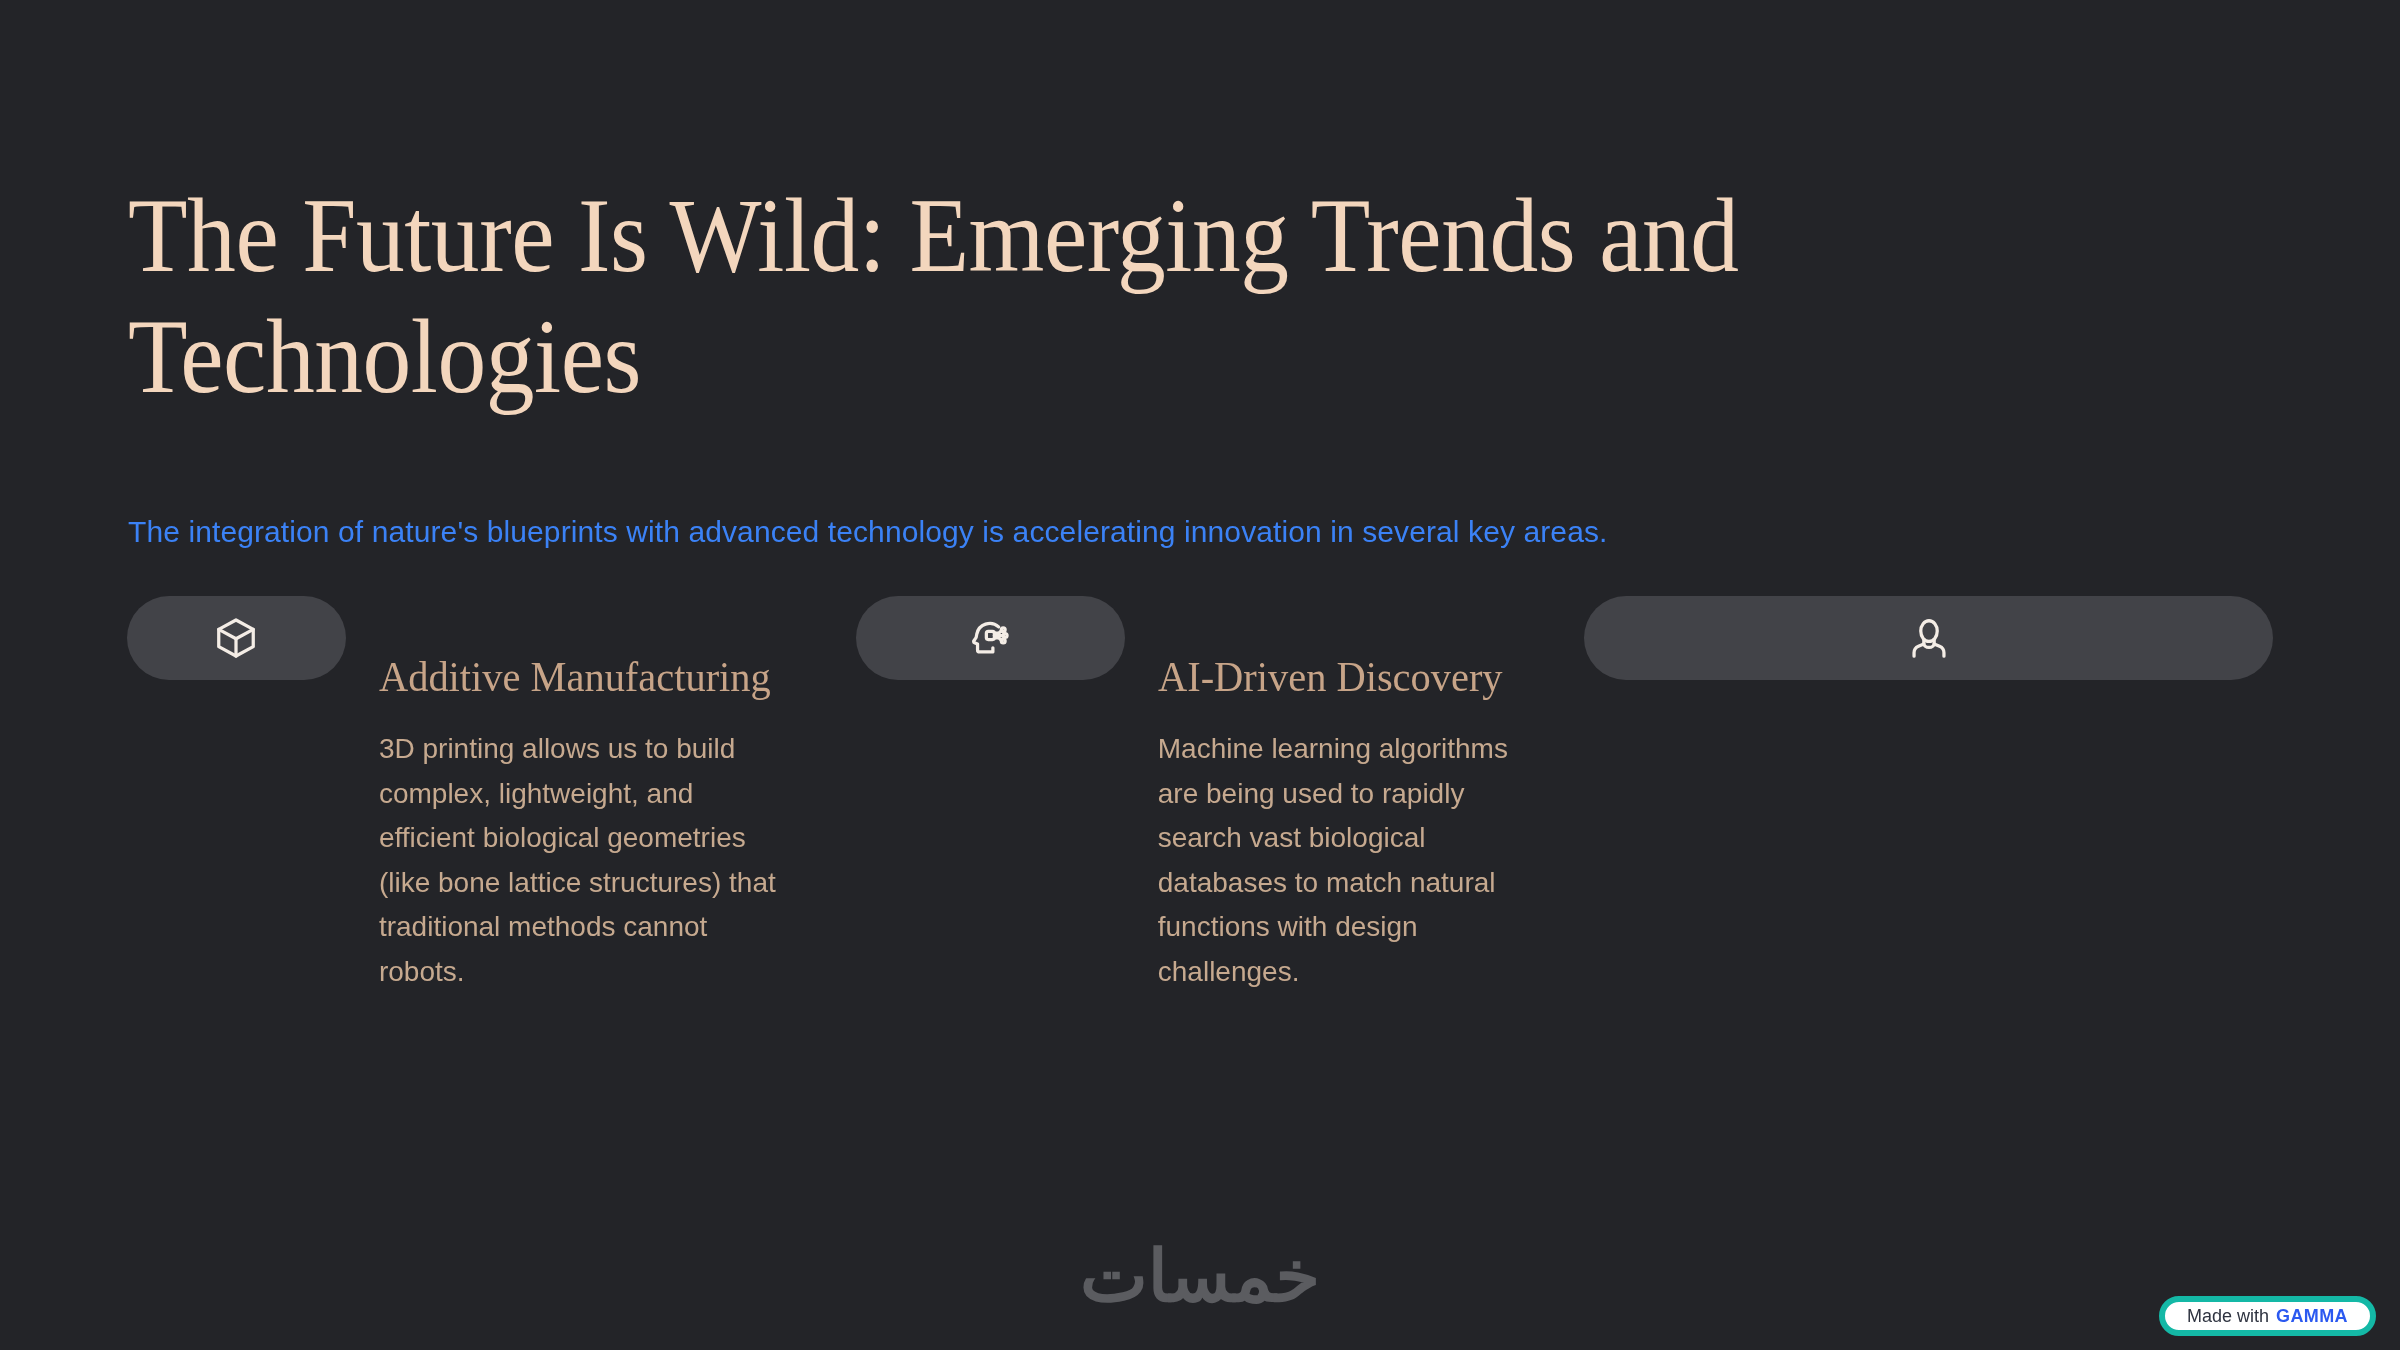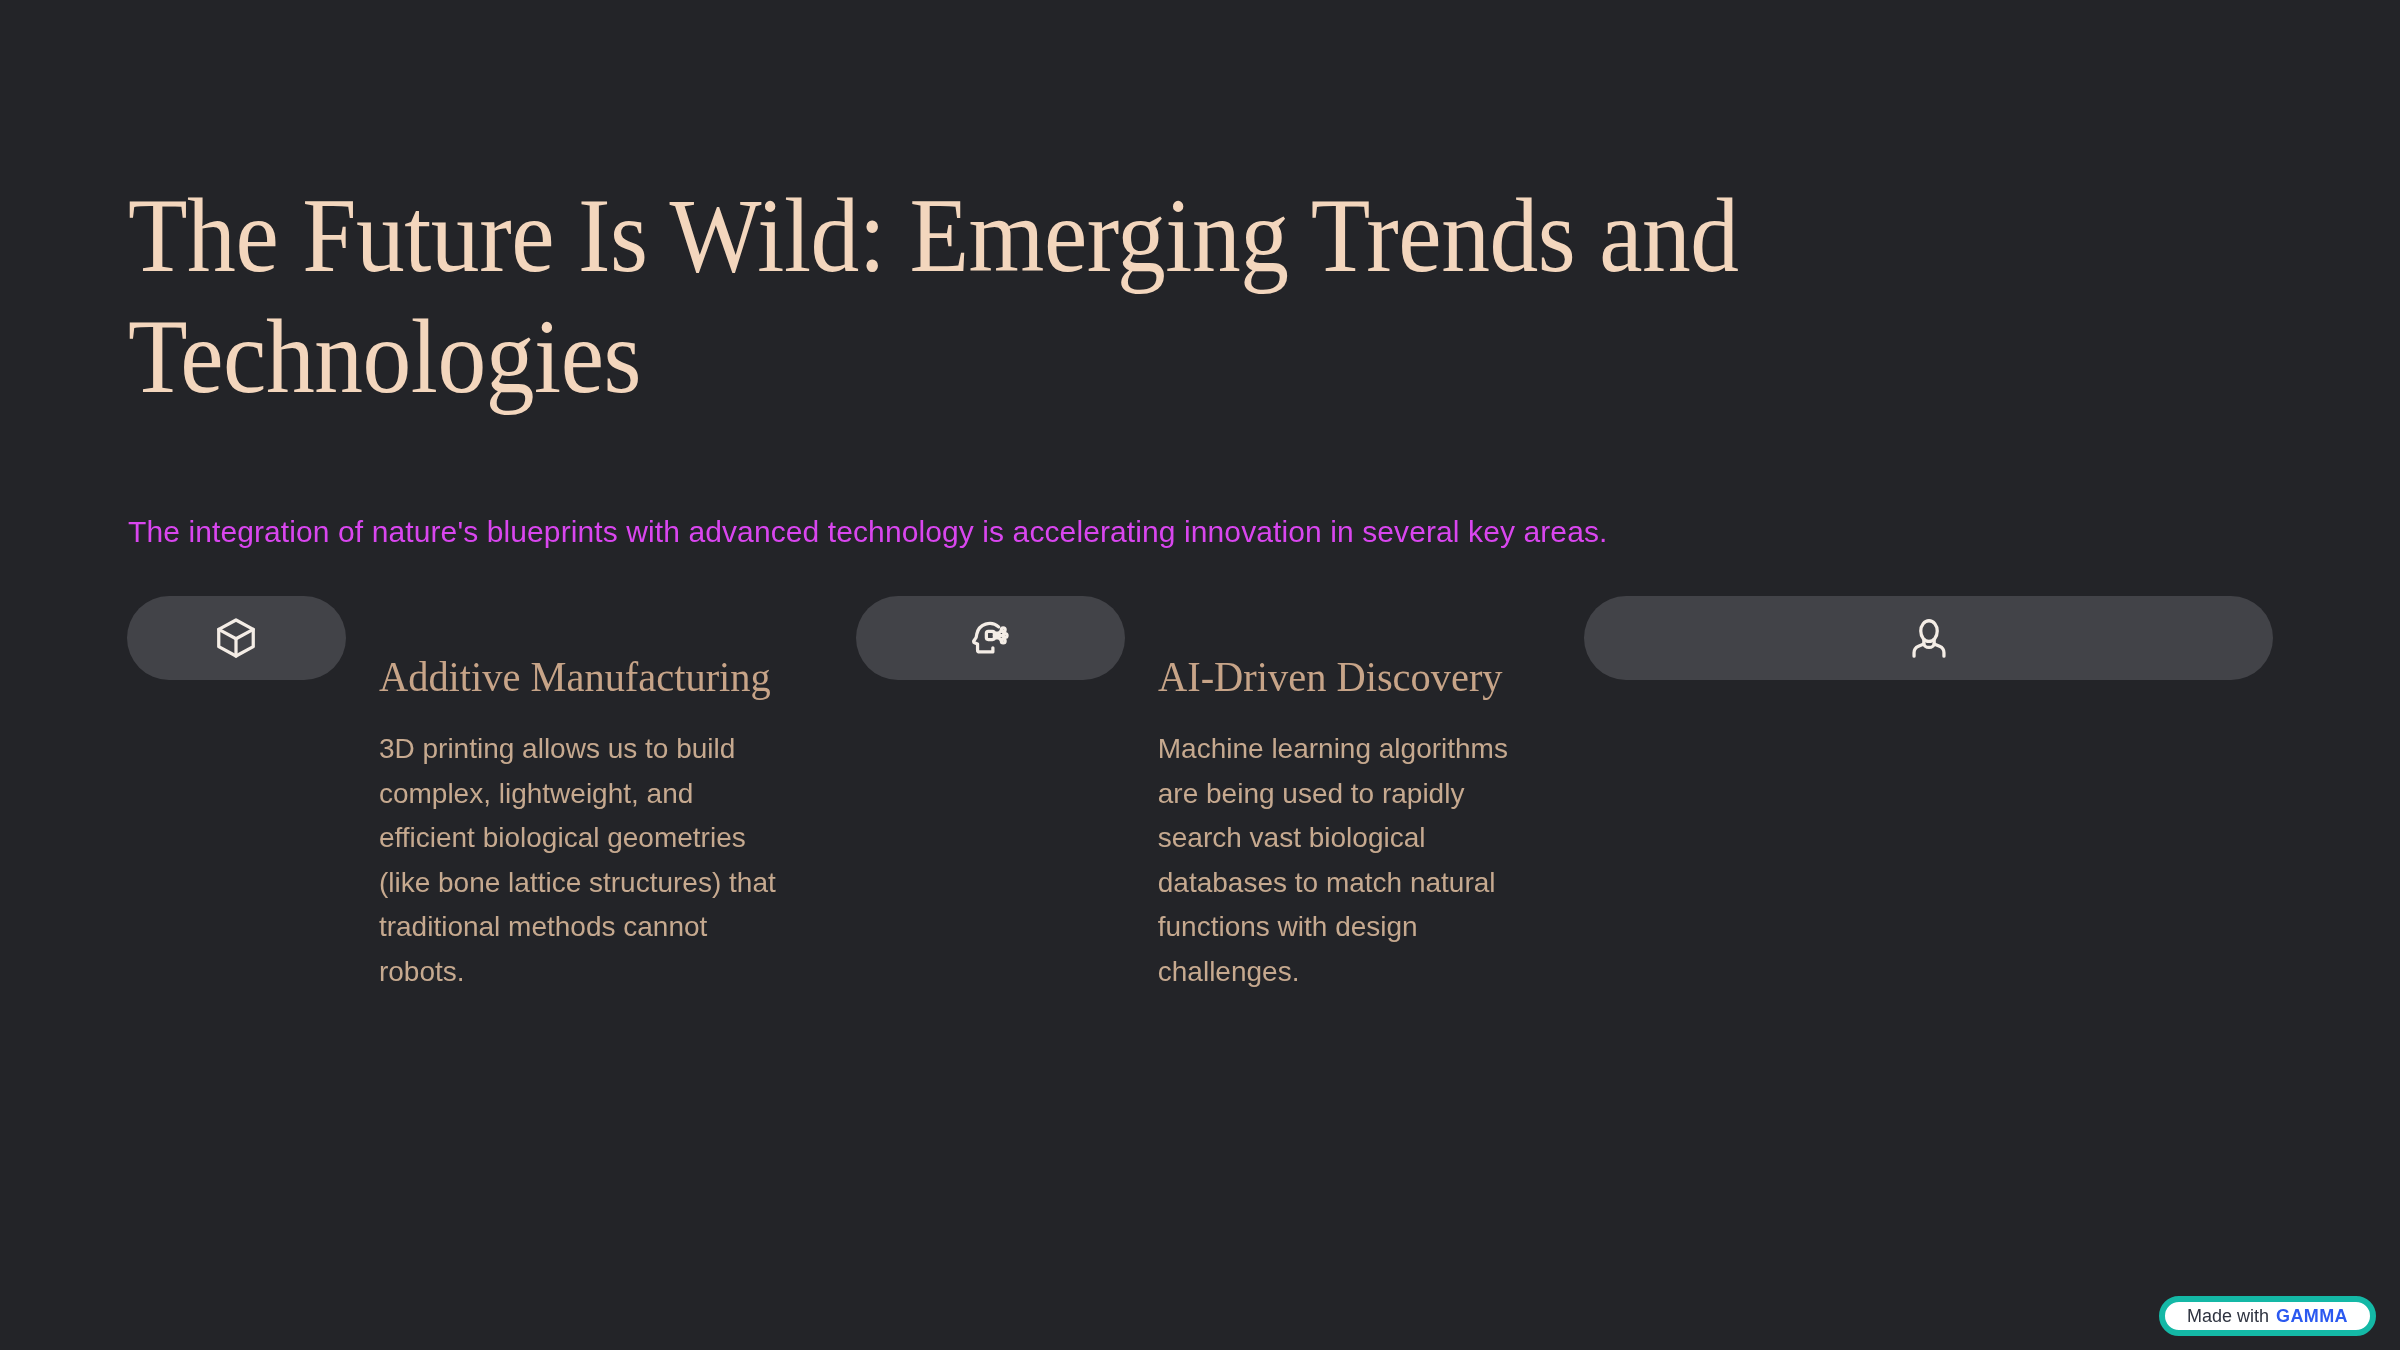--- a/index.html
+++ b/index.html
@@ -40,21 +40,21 @@
 
   
   .subtitle {
     position:absolute;
     left:128px;
     top:510px;
     width:2100px;
     font-size:30px;
     line-height:1.45;
     font-weight:400;
-    color:#d946ef;
+    color:#3b82f6;
     letter-spacing:0.1px;
   }
 
   
   .cards {
     position:absolute;
     left:127px;
     top:596px;
     width:2146px;
     display:flex;
@@ -208,19 +208,20 @@
             <path d="M9.3 12.8v1.9c0 1.3 1.2 2.2 2.7 2.2s2.7-.9 2.7-2.2v-1.9"></path>
             <path d="M4.2 21.5v-1.8c0-1.5.9-2.8 2.3-3.4l2.8-1.2"></path>
             <path d="M19.8 21.5v-1.8c0-1.5-.9-2.8-2.3-3.4l-2.8-1.2"></path>
           </svg>
         </span>
       </div>
     </div>
 
   </div>
 
+  <div class="watermark">خمسات</div>
 
   <div class="gamma-badge">
     <span>Made with</span>
     <span class="gamma-word">GAMMA</span>
   </div>
 
 </div>
 
 </body></html>

